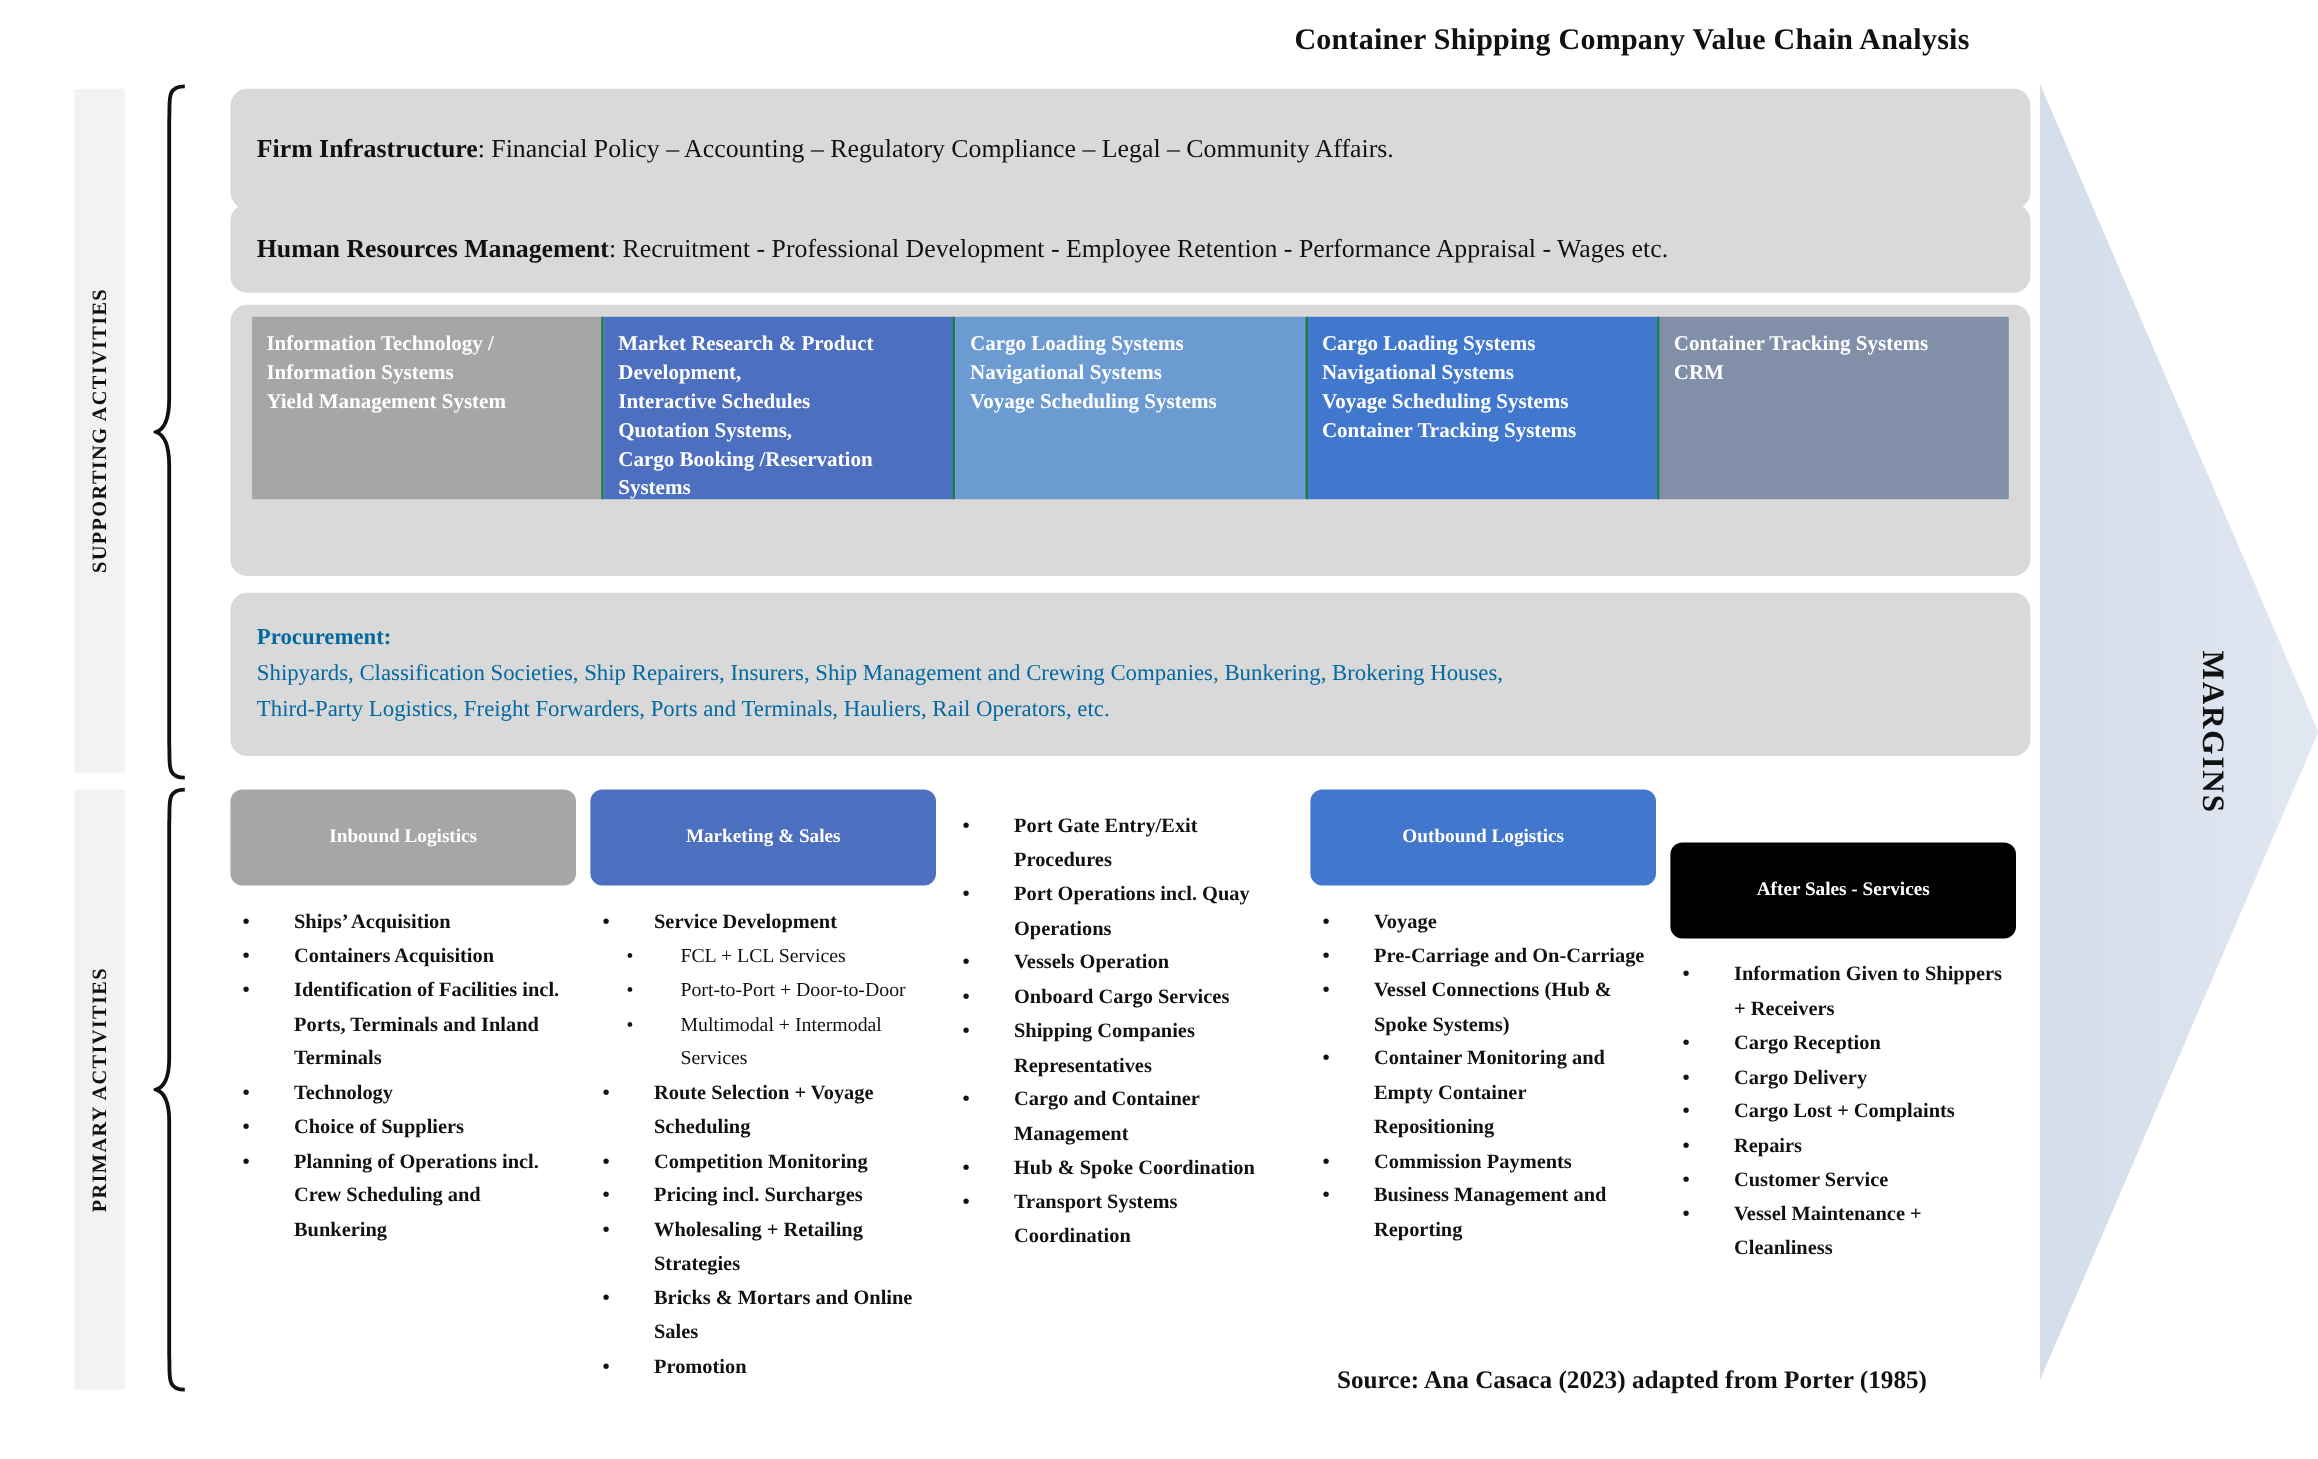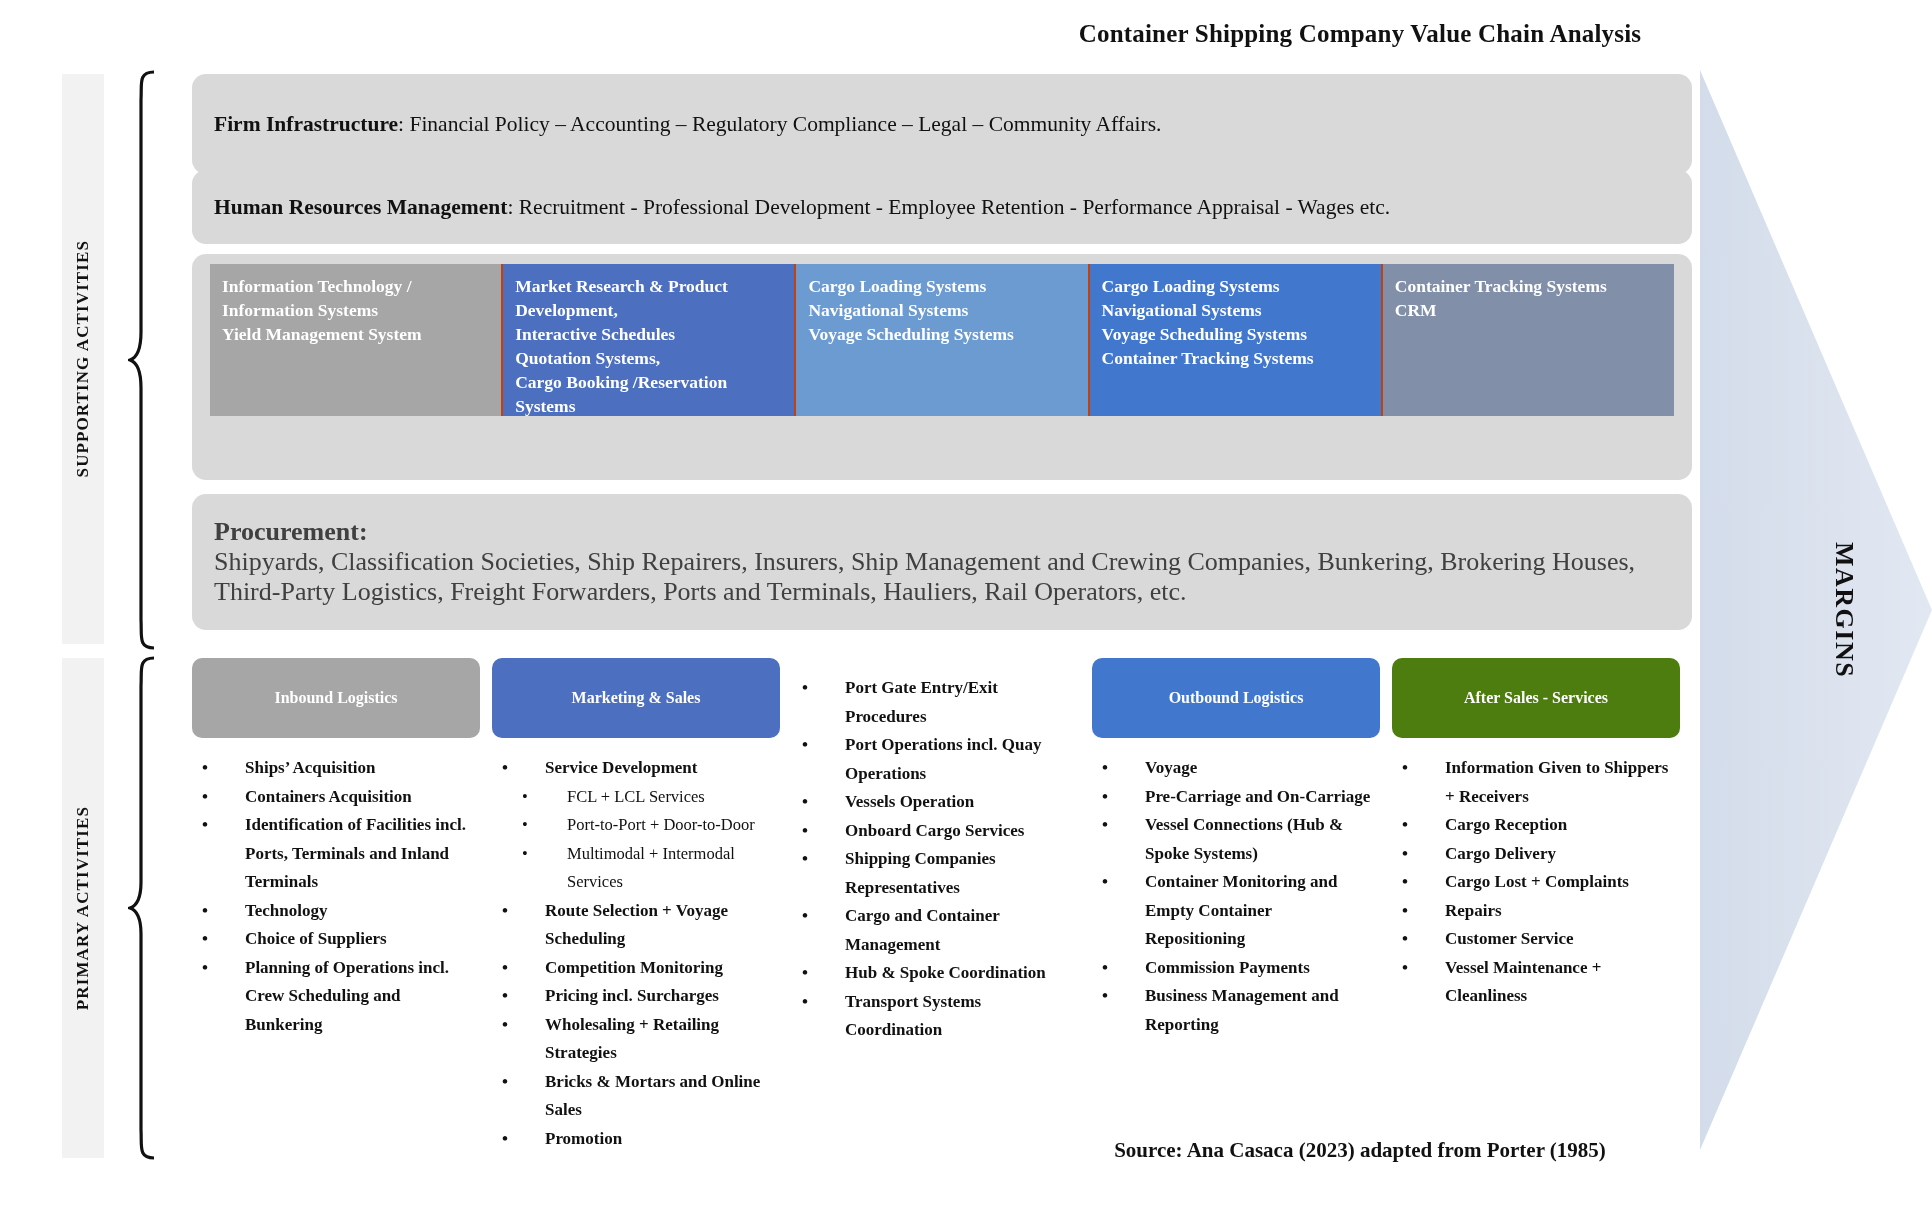--- a/index.html
+++ b/index.html
@@ -69,30 +69,30 @@
 
   #row-tech { top: 254px; height: 226px; padding: 10px 18px 14px 18px; }
   #row-tech .tdtitle {
     font-size: 21.5px; font-weight: bold; color: #111;
     padding: 3px 4px 8px 6px;
   }
   .techgrid { display: flex; width: 100%; height: 152px; }
   .techcell {
     flex: 1 1 0; padding: 10px 12px 8px 12px;
     color: #ffffff; font-size: 17.5px; font-weight: bold; line-height: 24px;
-    border-right: 2px solid #c2410c;
+    border-right: 2px solid #15803d;
     overflow: hidden;
   }
   .techcell:last-child { border-right: none; }
 
   #row-proc {
     top: 494px; height: 136px; padding: 10px 22px;
     display: flex; flex-direction: column; justify-content: center;
   }
-  #row-proc .pline { font-size: 26px; color: #404040; line-height: 30px; }
+  #row-proc .pline { font-size: 19px; color: #0369a1; line-height: 30px; }
 
   
   .pcols { position: absolute; left: 192px; top: 658px; width: 1500px; display: flex; }
   .pcol { width: 288px; margin-right: 12px; }
   .pcol:last-child { margin-right: 0; }
   .phead {
     height: 80px; border-radius: 10px;
     display: flex; align-items: center; justify-content: center;
     color: #ffffff; font-size: 16px; font-weight: bold; text-align: center;
     padding: 0 6px;
@@ -337,21 +337,21 @@
             <span class="bul">•</span>
             <span class="txt">Commission Payments</span>
           </div>
           <div class="pitem">
             <span class="bul">•</span>
             <span class="txt">Business Management and Reporting</span>
           </div>
         </div>
       </div>
       <div class="pcol">
-        <div class="phead" style="background: #4d7c0f;">After Sales - Services</div>
+        <div class="phead" style="background: #000000; margin-top: 44px;">After Sales - Services</div>
         <div class="plist">
           <div class="pitem">
             <span class="bul">•</span>
             <span class="txt">Information Given to Shippers + Receivers</span>
           </div>
           <div class="pitem">
             <span class="bul">•</span>
             <span class="txt">Cargo Reception</span>
           </div>
           <div class="pitem">

